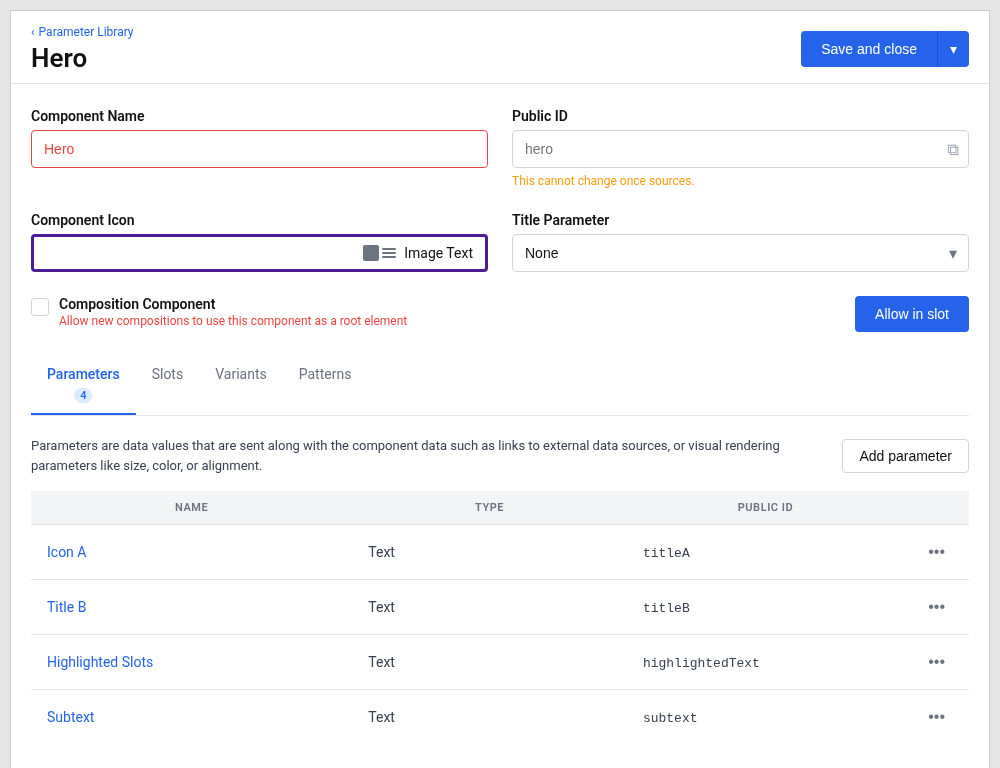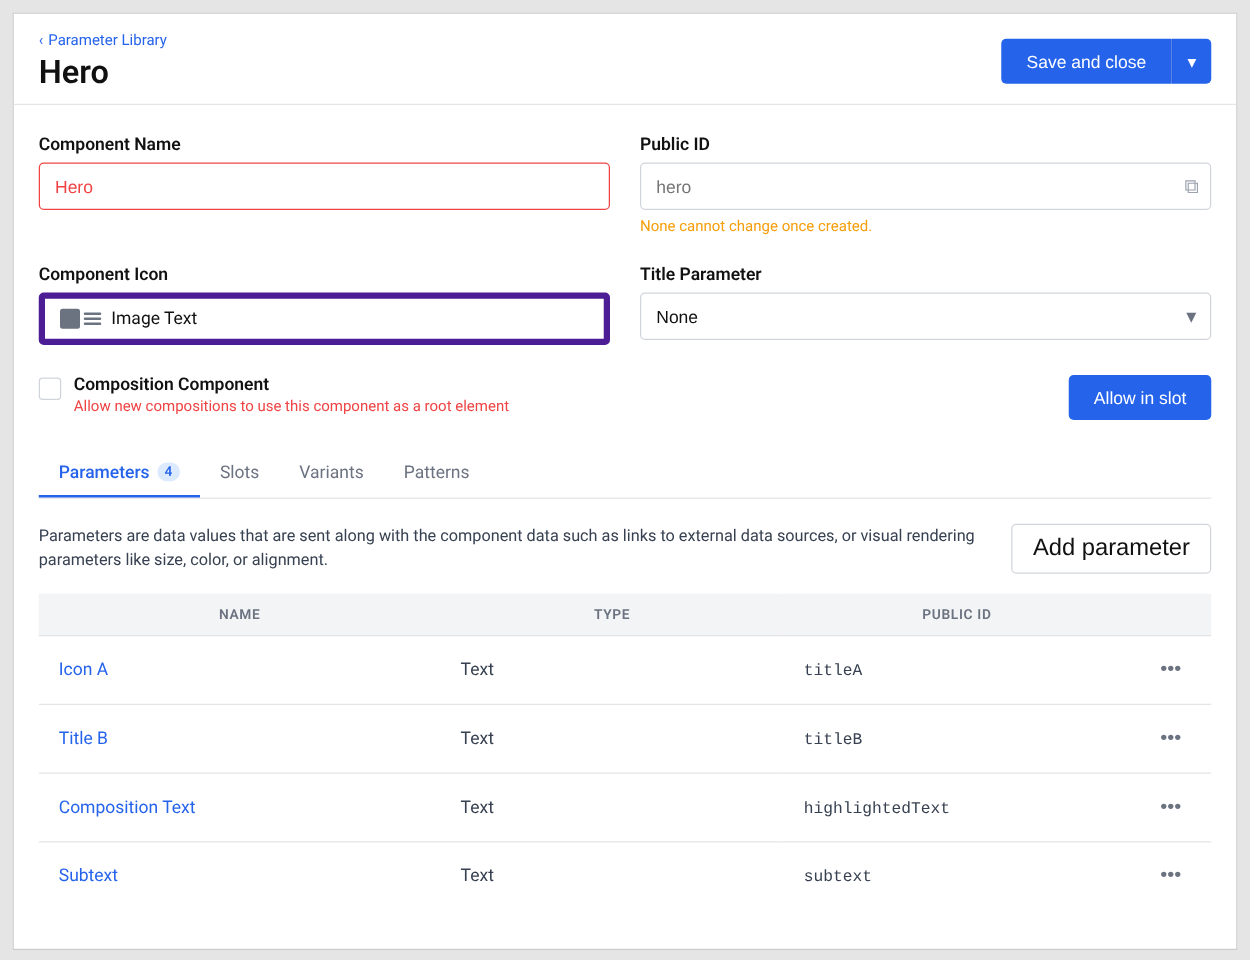--- a/index.html
+++ b/index.html
@@ -120,25 +120,26 @@
       cursor: pointer;
       font-size: 16px;
     }
     .warning-text {
       font-size: 12px;
       color: #f59e0b;
     }
     .icon-input-wrapper {
       display: flex;
       align-items: center;
-      border: 5px solid #4c1d95;
+      border: 3px solid #4c1d95;
       border-radius: 4px;
       padding: 8px 12px;
       gap: 8px;
       cursor: pointer;
+      justify-content: flex-end;
     }
     .icon-preview {
       display: flex;
       align-items: center;
       gap: 3px;
     }
     .icon-square {
       width: 16px;
       height: 16px;
       background: #6b7280;
@@ -229,22 +230,23 @@
       gap: 0;
       margin-bottom: 20px;
     }
     .tab {
       padding: 10px 16px;
       font-size: 14px;
       cursor: pointer;
       color: #6b7280;
       border-bottom: 2px solid transparent;
       display: flex;
-      align-items: flex-start;
+      align-items: center;
       gap: 6px;
+      flex-direction: column;
     }
     .tab.active {
       color: #2563eb;
       border-bottom: 2px solid #2563eb;
       font-weight: 500;
     }
     .tab-badge {
       background: #e5e7eb;
       color: #374151;
       border-radius: 10px;
@@ -267,21 +269,21 @@
     }
     .param-description p {
       flex: 1;
       line-height: 1.5;
     }
     .add-param-btn {
       background: white;
       color: #111;
       border: 1px solid #d1d5db;
       padding: 8px 16px;
-      font-size: 19px;
+      font-size: 14px;
       border-radius: 4px;
       cursor: pointer;
       white-space: nowrap;
       flex-shrink: 0;
     }
     .table {
       width: 100%;
       border-collapse: collapse;
     }
     .table thead tr {
@@ -353,21 +355,21 @@
       <div class="form-group">
         <label class="form-label">Component Name</label>
         <input type="text" class="form-input has-value" value="Hero" style="">
       </div>
       <div class="form-group">
         <label class="form-label">Public ID</label>
         <div class="public-id-wrapper">
           <input type="text" class="form-input placeholder-style" placeholder="hero" style="">
           <span class="copy-icon">⧉</span>
         </div>
-        <span class="warning-text">None cannot change once created.</span>
+        <span class="warning-text">This cannot change once sources.</span>
       </div>
     </div>
 
     <div class="form-row">
       <div class="form-group">
         <label class="form-label">Component Icon</label>
         <div class="icon-input-wrapper">
           <div class="icon-preview">
             <div class="icon-square"></div>
             <div class="icon-lines">
@@ -438,21 +440,21 @@
           <td><span class="mono">titleA</span></td>
           <td style="text-align:right"><button class="more-btn">•••</button></td>
         </tr>
         <tr class="">
           <td><a>Title B</a></td>
           <td>Text</td>
           <td><span class="mono">titleB</span></td>
           <td style="text-align:right"><button class="more-btn">•••</button></td>
         </tr>
         <tr class="">
-          <td><a>Composition Text</a></td>
+          <td><a>Highlighted Slots</a></td>
           <td>Text</td>
           <td><span class="mono">highlightedText</span></td>
           <td style="text-align:right"><button class="more-btn">•••</button></td>
         </tr>
         <tr class="">
           <td><a>Subtext</a></td>
           <td>Text</td>
           <td><span class="mono">subtext</span></td>
           <td style="text-align:right"><button class="more-btn">•••</button></td>
         </tr>

